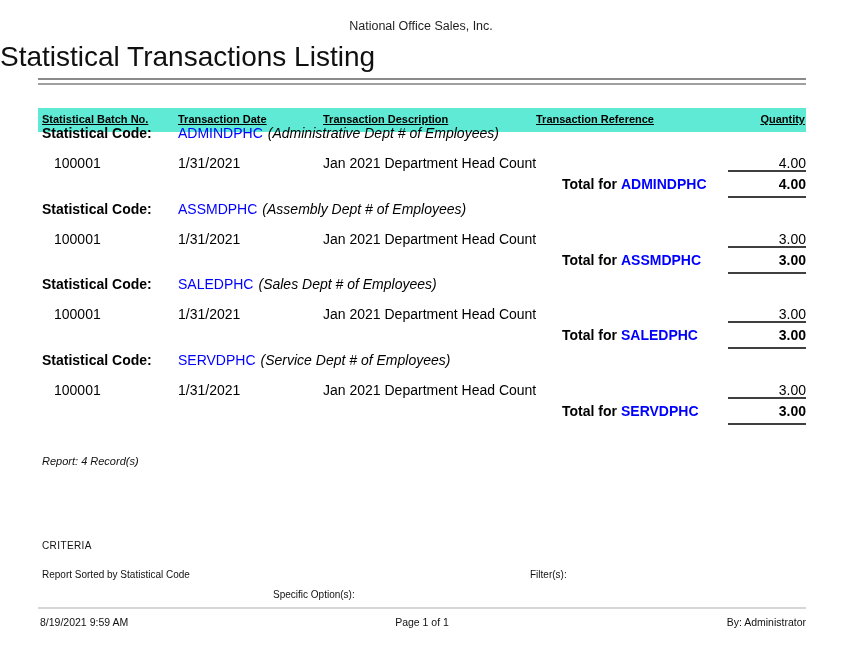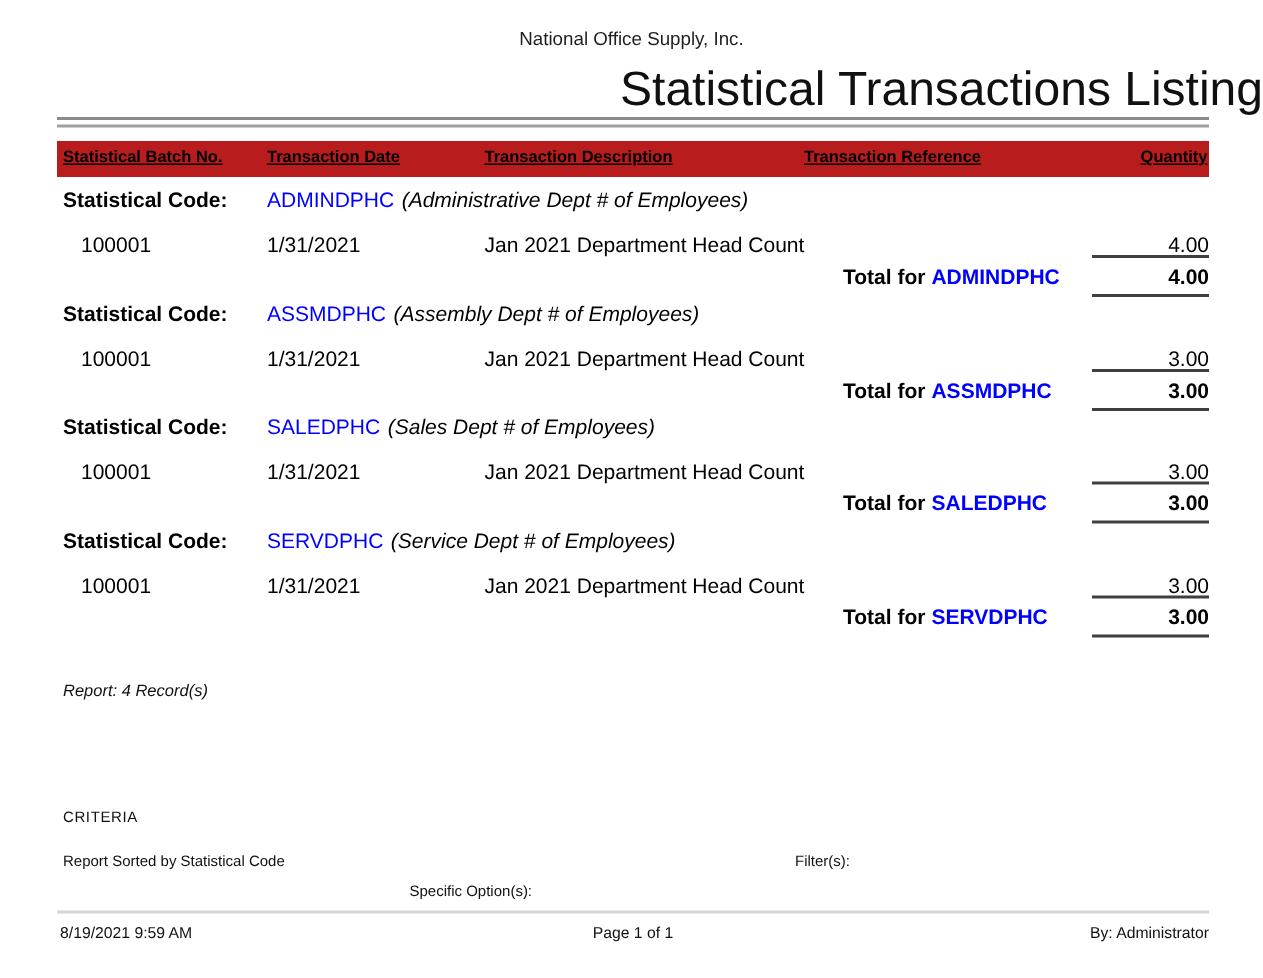--- a/index.html
+++ b/index.html
@@ -4,28 +4,28 @@
 <style>
   html,body { margin:0; padding:0; background:#ffffff; }
   .page {
     position:relative; width:842px; height:652px; background:#ffffff;
     font-family:"Liberation Sans", sans-serif; color:#000; overflow:hidden;
   }
 
   
   .company { position:absolute; top:19px; left:0; width:100%; text-align:center;
              font-size:12.5px; color:#1f1f1f; }
-  .title   { position:absolute; top:41px; left:0; width:100%; text-align:right;
-             font-size:32px; color:#101010; }
+  .title   { position:absolute; top:41px; left:0; width:100%; text-align:left;
+             font-size:28px; color:#101010; }
   .double-rule { position:absolute; top:78px; left:38px; right:36px; height:3px;
                  border-top:2px solid #8a8a8a; border-bottom:2px solid #a0a0a0; }
 
   
-  .colhead { position:absolute; top:94px; left:38px; right:36px; height:24px;
-             background:#b91c1c; font-weight:bold; font-size:11px; }
+  .colhead { position:absolute; top:108px; left:38px; right:36px; height:24px;
+             background:#5eead4; font-weight:bold; font-size:11px; }
   .colhead span { position:absolute; top:5px; text-decoration:underline; white-space:nowrap; }
   .h-batch { left:4px; }  .h-date { left:140px; }  .h-desc { left:285px; }
   .h-ref { left:498px; }  .h-qty { right:1px; }
 
   
   .section { position:absolute; left:38px; right:36px; height:76px; font-size:14px; }
   .s0 { top:125px; } .s1 { top:201px; } .s2 { top:276px; } .s3 { top:352px; }
 
   .sec-code-row { position:absolute; top:0; left:0; right:0; height:14px; }
   .lab-statcode { position:absolute; left:4px; font-weight:bold; white-space:nowrap; }
@@ -60,21 +60,21 @@
   .footer-row  { position:absolute; top:616px; left:38px; right:36px; height:14px; font-size:10.5px; color:#111; }
   .f-date { position:absolute; left:2px; }
   .f-page { position:absolute; left:0; right:0; text-align:center; }
   .f-by   { position:absolute; right:0; }
 </style>
 </head>
 <body>
 
 <div class="page">
 
-  <div class="company">National Office Supply, Inc.</div>
+  <div class="company">National Office Sales, Inc.</div>
   <div class="title">Statistical Transactions Listing</div>
   <div class="double-rule"></div>
 
   <div class="colhead">
     <span class="h-batch">Statistical Batch No.</span>
     <span class="h-date">Transaction Date</span>
     <span class="h-desc">Transaction Description</span>
     <span class="h-ref">Transaction Reference</span>
     <span class="h-qty">Quantity</span>
   </div>

